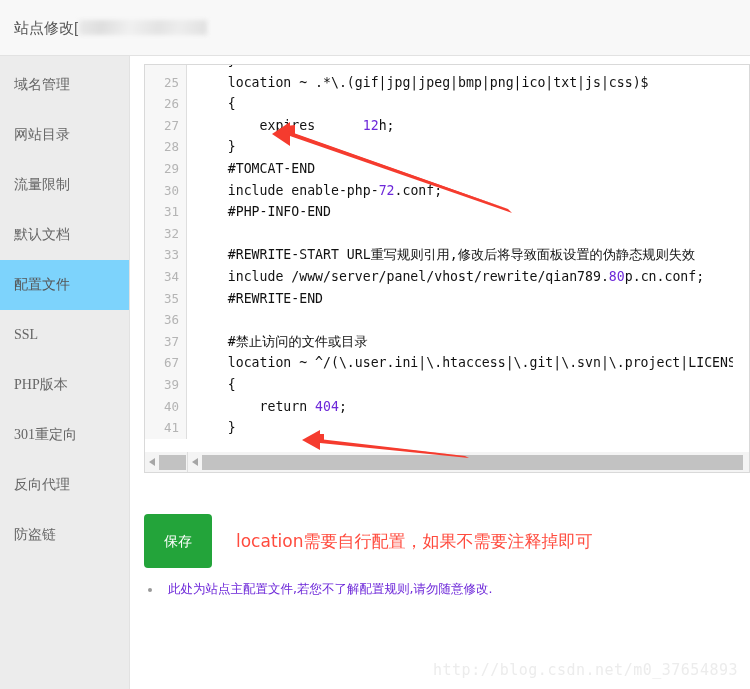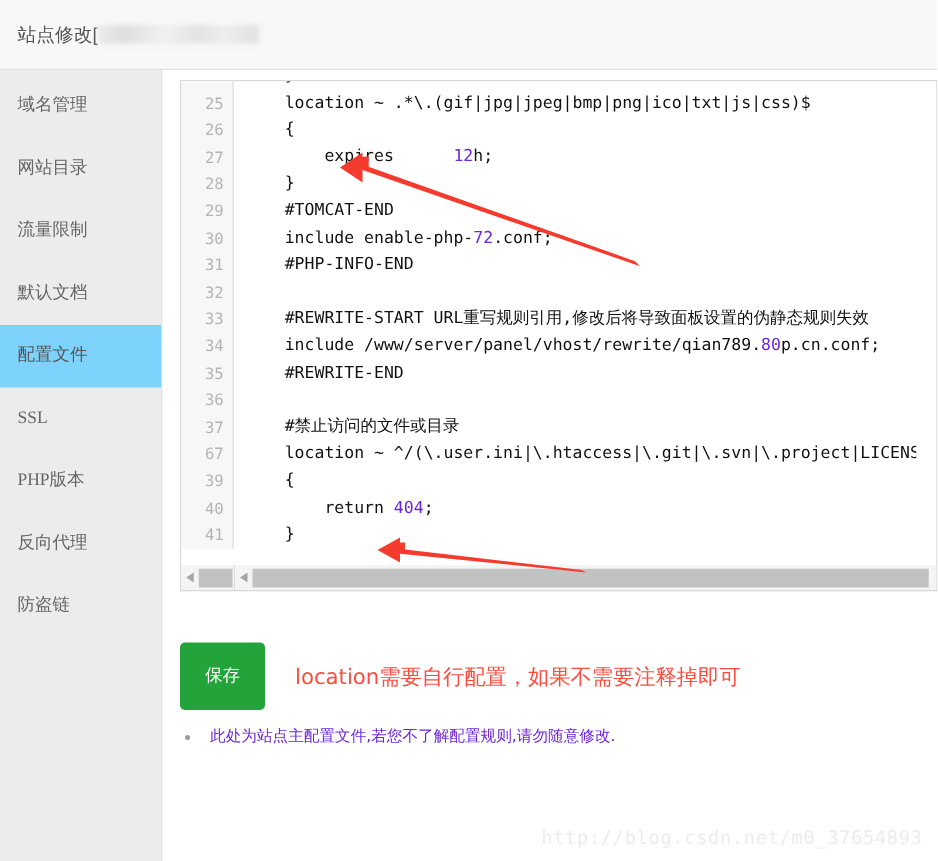--- a/index.html
+++ b/index.html
@@ -263,20 +263,21 @@
 <div class="shell">
 
   <div class="sidebar">
     <div class="side-item">域名管理</div>
     <div class="side-item">网站目录</div>
     <div class="side-item">流量限制</div>
     <div class="side-item">默认文档</div>
     <div class="side-item active">配置文件</div>
     <div class="side-item">SSL</div>
     <div class="side-item">PHP版本</div>
+    <div class="side-item">301重定向</div>
     <div class="side-item">反向代理</div>
     <div class="side-item">防盗链</div>
   </div>
 
   <div class="main">
 
     <div class="editor">
       <div class="editor-inner">
         <div class="gutter">
             <div>24</div>

